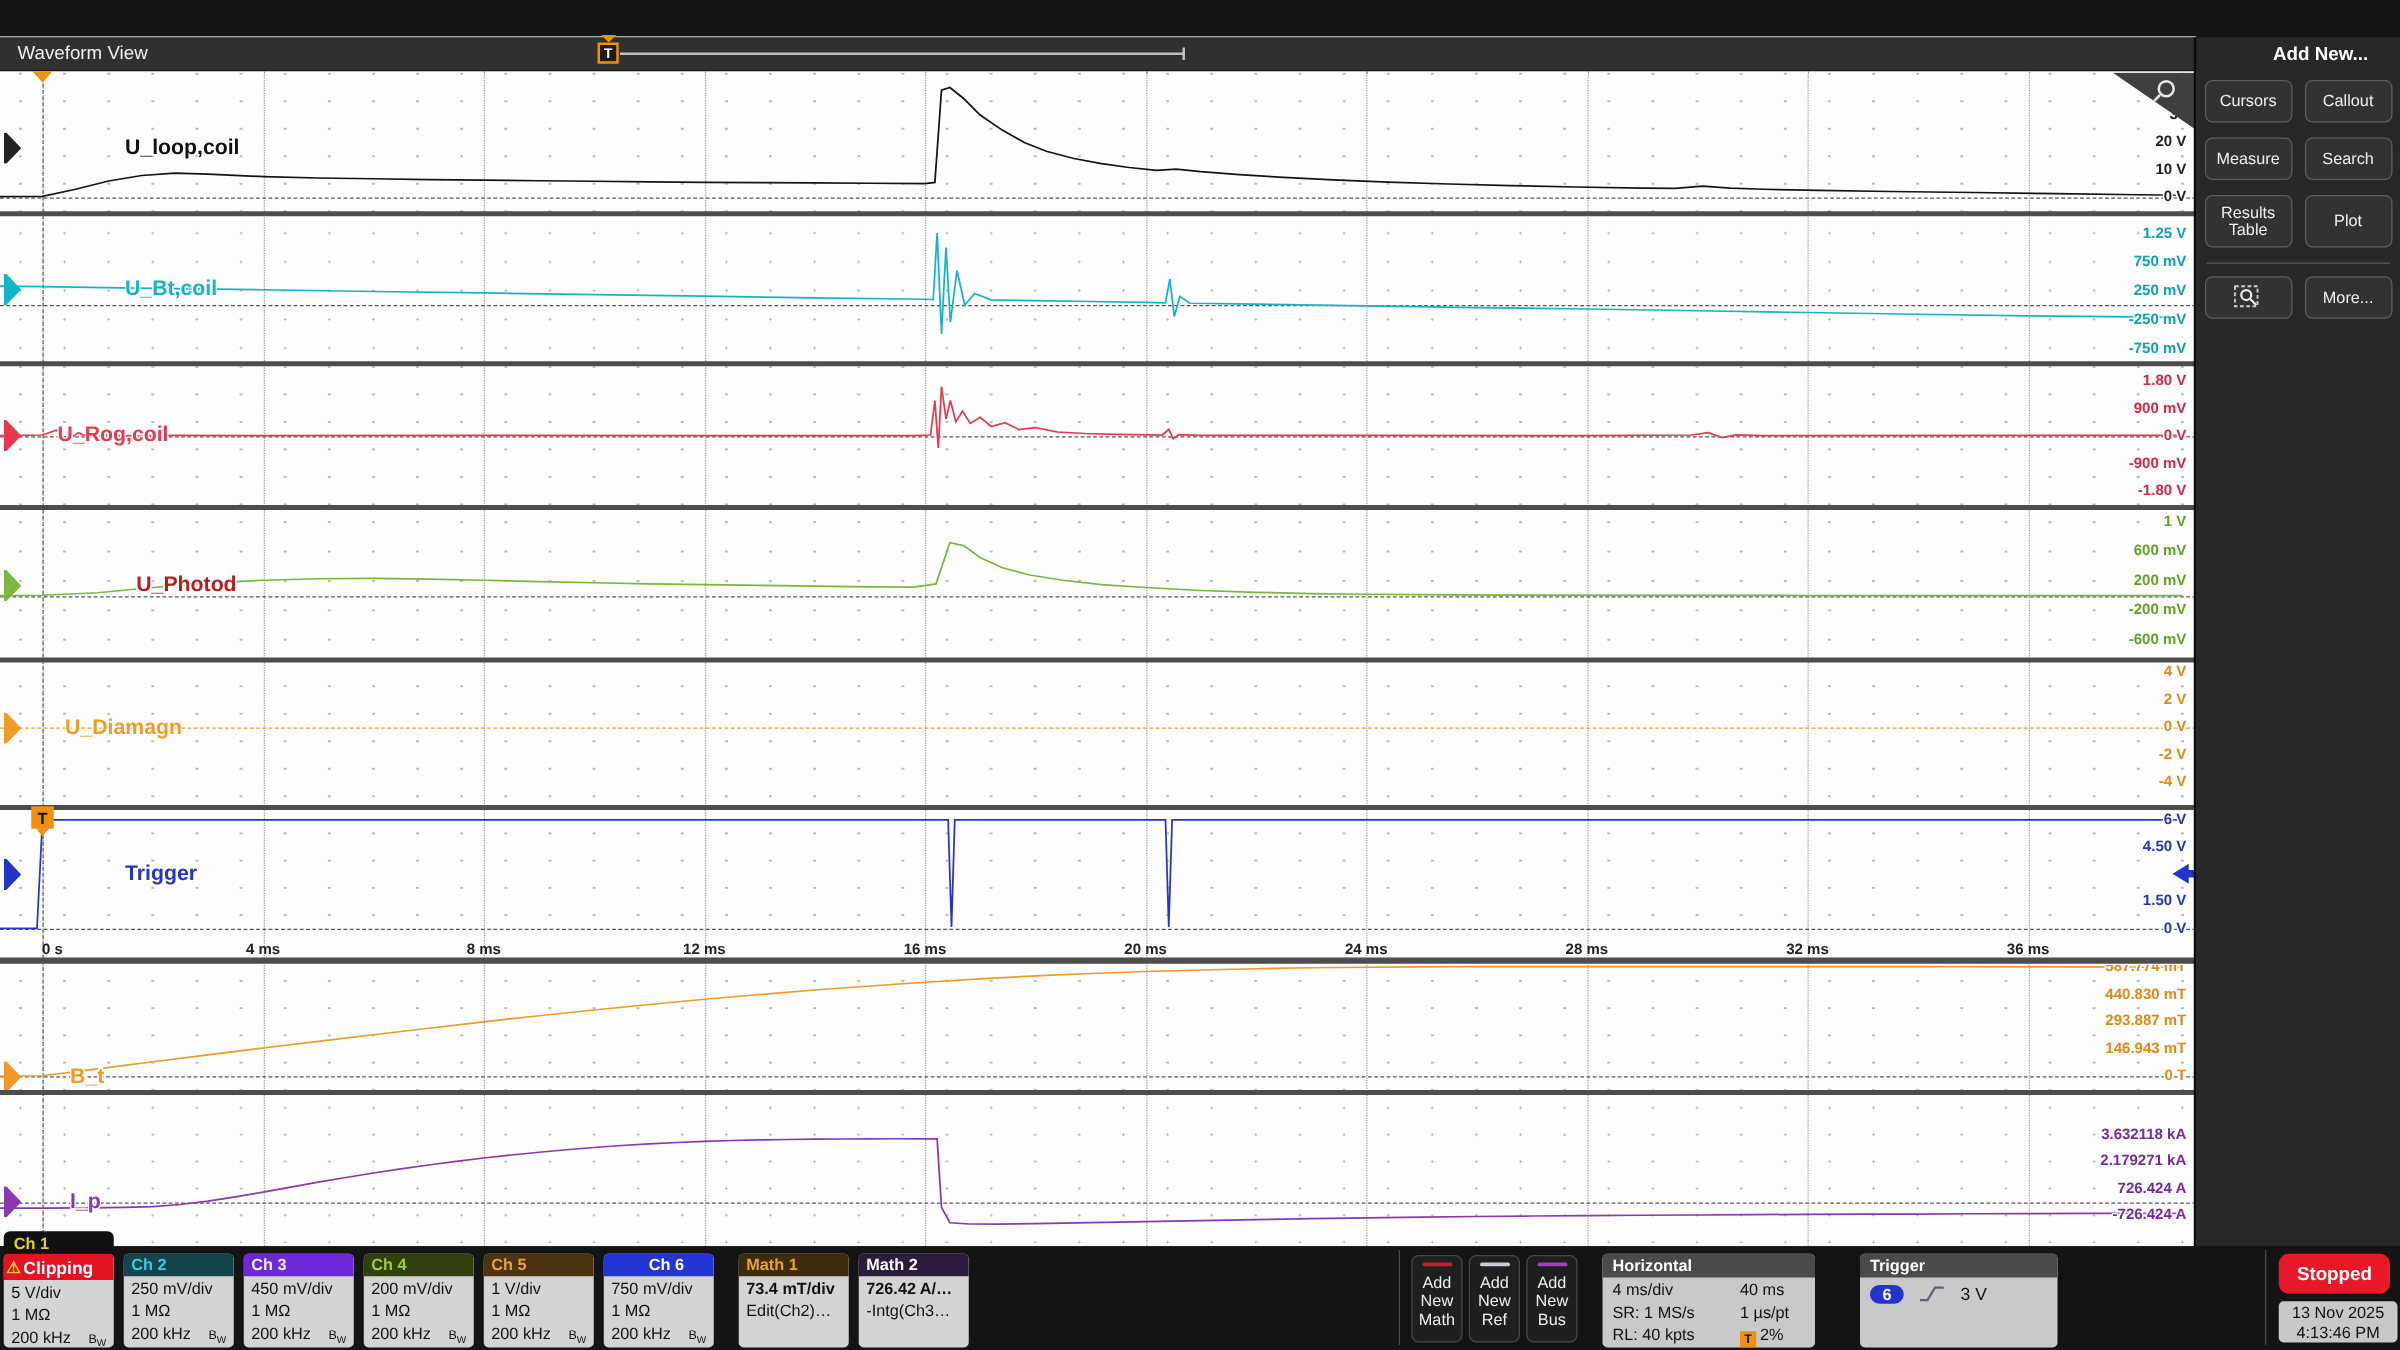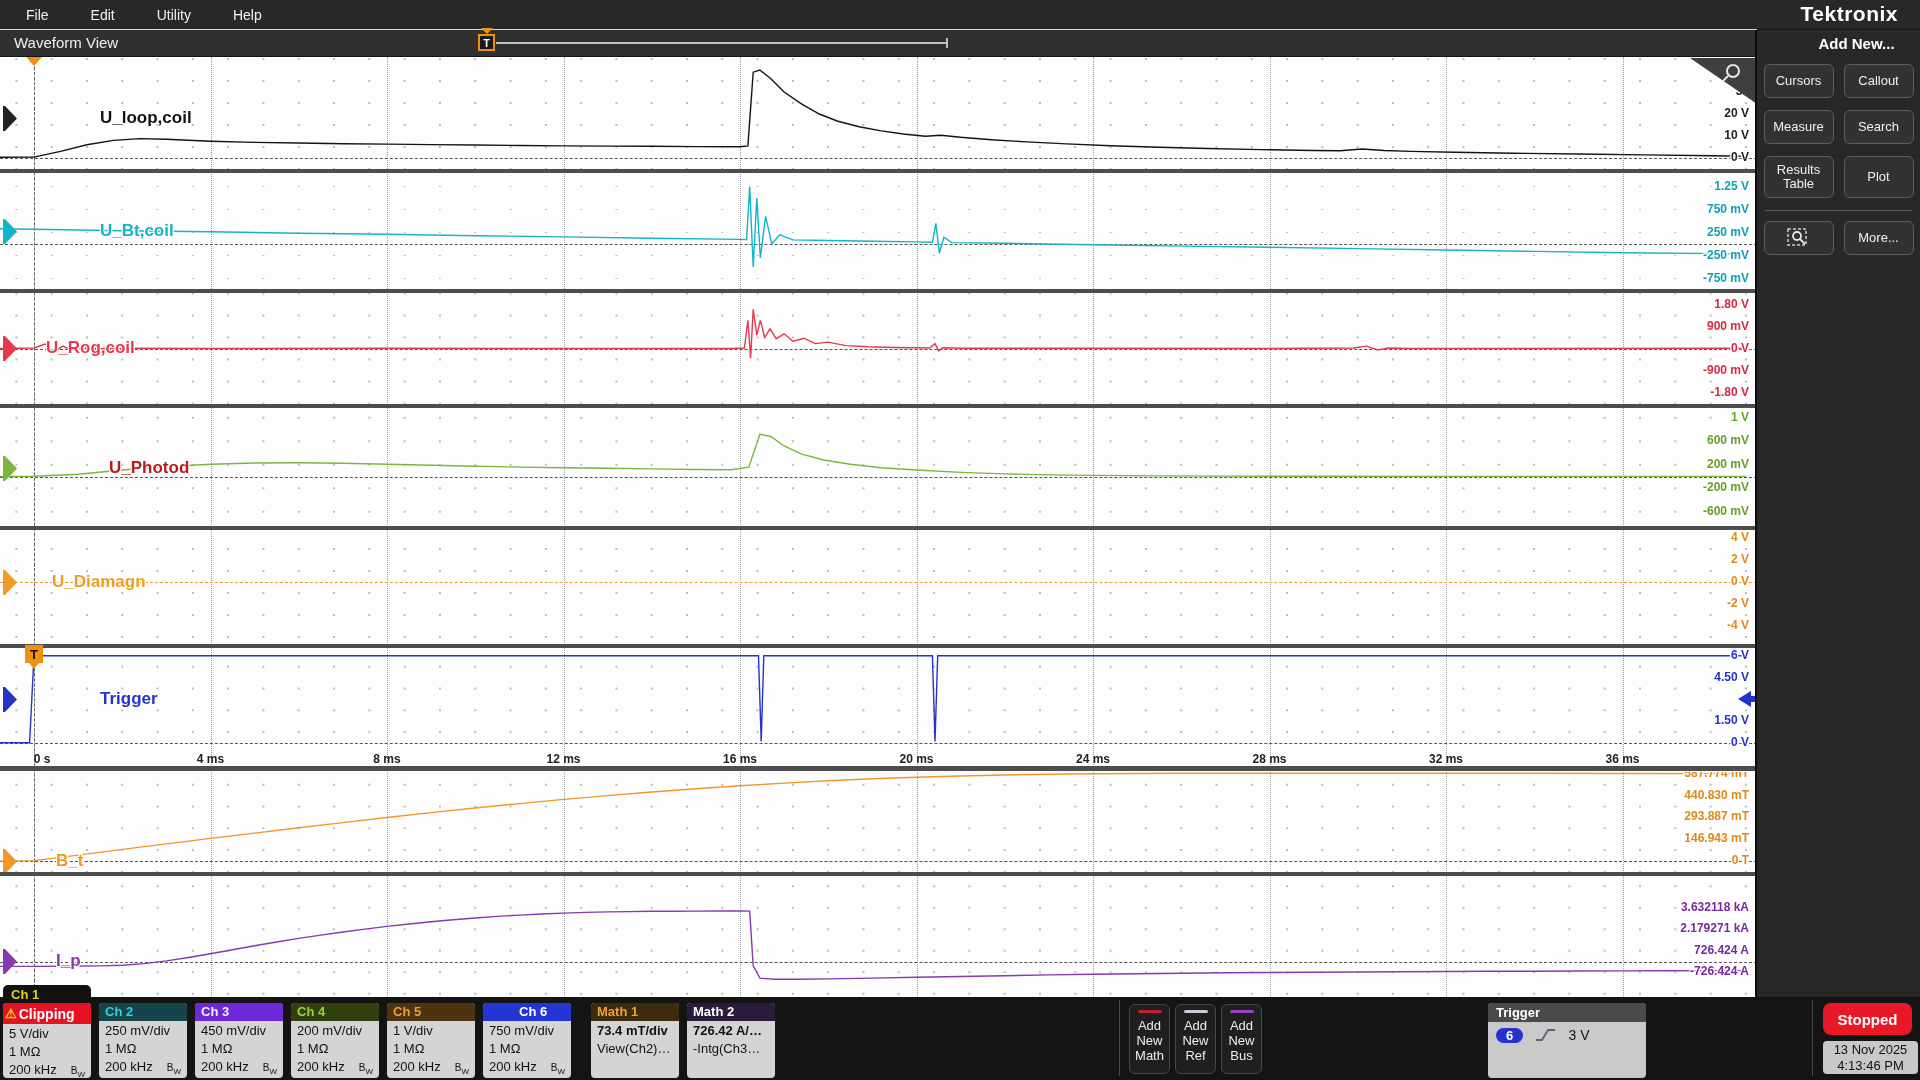--- a/index.html
+++ b/index.html
@@ -96,27 +96,20 @@
   .graticule-rborder{position:absolute;left:1755px;top:30px;width:2px;height:967px;background:#0c0c0c;}
   .t-mini{display:inline-block;width:13px;height:13px;background:#f09010;color:#101010;
      font-size:10px;font-weight:bold;text-align:center;line-height:13px;margin-right:3px;
      vertical-align:-2px;}
 </style>
 </head>
 <body>
 
 <div id="root">
 
-  <div class="menubar">
-    <span class="menu-item">File</span>
-    <span class="menu-item">Edit</span>
-    <span class="menu-item">Utility</span>
-    <span class="menu-item">Help</span>
-    <div class="logo">Tektronix</div>
-  </div>
   <div class="menu-sep"></div>
 
   <div class="titlebar">
     <span class="vt">Waveform View</span>
     <div class="rv-line"></div>
     <div class="rv-cap" style="left:946px"></div>
     <div class="rv-tri"></div>
     <div class="rv-t">T</div>
   </div>
 
@@ -379,31 +372,48 @@
         </div>
         <div class="bbadge" style="left: 483px;">
           <div class="hdr" style="background: rgb(35, 54, 212); color: rgb(255, 255, 255); padding-left: 36px;">Ch 6</div>
           <div class="row"><span>750 mV/div</span></div>
           <div class="row"><span>1 MΩ</span></div>
           <div class="row"><span>200 kHz</span><span class="bwmark">B<sub>W</sub></span></div>
         </div>
         <div class="bbadge" style="left: 591px;">
           <div class="hdr" style="background: rgb(60, 44, 12); color: rgb(240, 160, 48);">Math 1</div>
           <div class="row"><span style="font-weight: bold;">73.4 mT/div</span></div>
-          <div class="row"><span>View(Ch2)…</span></div>
+          <div class="row"><span>Edit(Ch2)…</span></div>
         </div>
         <div class="bbadge" style="left: 687px;">
           <div class="hdr" style="background: rgb(44, 28, 60); color: rgb(255, 255, 255);">Math 2</div>
           <div class="row"><span style="font-weight: bold;">726.42 A/…</span></div>
           <div class="row"><span>-Intg(Ch3…</span></div>
         </div>
       </div>
     <div class="vdiv" style="left:1119px"></div>
     <div class="vdiv" style="left:1812px"></div>
 
+    <div class="pane" style="left:1282px;width:170px">
+      <div class="phdr">Horizontal</div>
+      <div class="pbody">
+        <div class="hrow">
+            <span class="c1">4 ms/div</span>
+            <span>40 ms</span>
+          </div>
+        <div class="hrow">
+            <span class="c1">SR: 1 MS/s</span>
+            <span>1 µs/pt</span>
+          </div>
+        <div class="hrow">
+            <span class="c1">RL: 40 kpts</span>
+            <span><span class="t-mini">T</span><span>2%</span></span>
+          </div>
+      </div>
+    </div>
 
     <div class="pane" style="left:1488px;width:158px">
       <div class="phdr">Trigger</div>
       <div class="pbody">
         <span class="trig-pill">6</span>
         <svg width="22" height="16" style="vertical-align:-3px;margin-left:8px">
           <polyline points="1,13 7,13 13,3 20,3" fill="none" stroke="#5a6278" stroke-width="1.8"></polyline>
         </svg>
         <span style="font-size:14px;margin-left:8px">3 V</span>
       </div>

